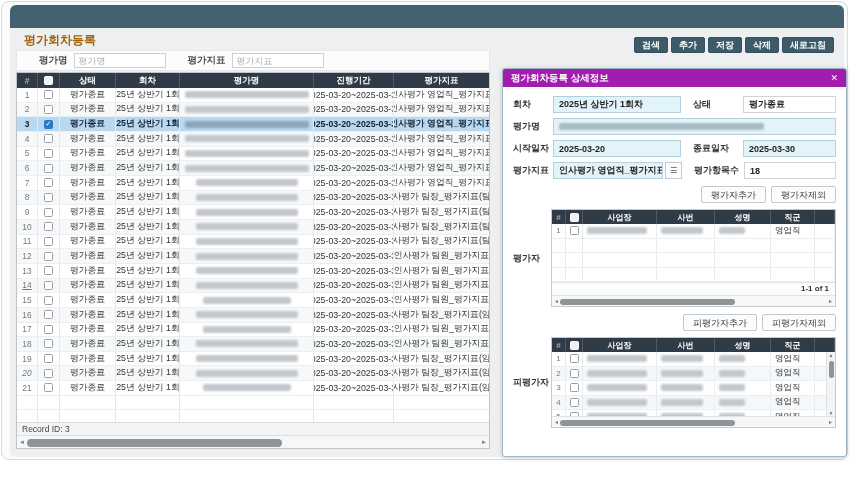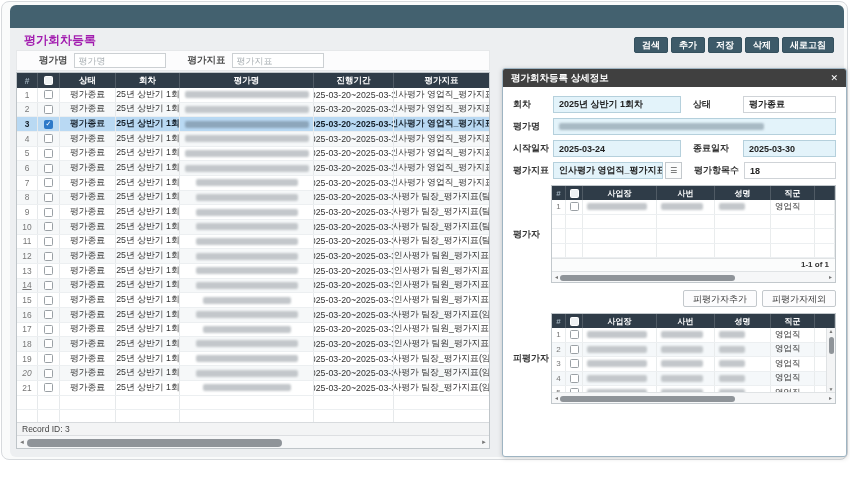--- a/index.html
+++ b/index.html
@@ -6,21 +6,21 @@
   body{width:850px;height:478px;position:relative;background:#ffffff;
        font-family:"Liberation Sans","DejaVu Sans",sans-serif;overflow:hidden;}
   *{box-sizing:border-box;}
 
   #frame{position:absolute;left:1px;top:1px;width:847px;height:459px;
          border:1px solid #d7dadd;border-radius:8px;background:#fafbfb;}
   #topbar{position:absolute;left:8px;top:3px;width:834px;height:23px;
           background:#43616f;border-radius:6px 6px 0 0;}
   #workspace{position:absolute;left:8px;top:26px;width:834px;height:429px;
              background:#edeff1;border-radius:0 0 6px 6px;}
-  #page-title{position:absolute;left:22px;top:30px;font-size:12px;font-weight:bold;color:#a21caf;}
+  #page-title{position:absolute;left:22px;top:30px;font-size:12px;font-weight:bold;color:#a16207;}
 
   #toolbar{position:absolute;top:35px;right:13px;display:flex;gap:3px;}
   .tbtn{height:16px;padding:0 7px;background:#3d5a69;color:#fff;font-size:9px;font-weight:bold;
         border:1px solid #34505e;border-radius:2px;font-family:inherit;line-height:13px;cursor:pointer;}
 
   #filterbar{position:absolute;left:14px;top:48px;width:474px;height:21px;background:#fcfcfd;
              border:1px solid #e6e8ea;display:flex;align-items:center;}
   .fgroup{display:flex;align-items:center;}
   .flabel{font-size:9.5px;font-weight:bold;color:#4a4a4a;margin:0 6px 0 22px;}
   .finput{height:15px;width:92px;border:1px solid #ccd0d3;font-size:9px;padding:0 4px;color:#333;
@@ -55,21 +55,21 @@
   .hcb{width:9px;height:9px;border:1px solid #fff;background:#eef1f3;border-radius:1.5px;cursor:pointer;flex:none;}
 
   .blur{display:inline-block;height:7px;border-radius:2px;background:#c3c7cb;filter:blur(1.2px);}
   .sel .blur{background:#8da6bb;}
   .inp .blur{background:#a8bac4;}
 
   
   #right-panel{position:absolute;left:500px;top:66px;width:345px;height:389px;background:#fff;
                border:1px solid #9eb4c2;border-radius:3px;box-shadow:0 1px 5px rgba(0,0,0,.18);
                display:flex;flex-direction:column;overflow:hidden;}
-  .rp-header{flex:none;height:18px;background:#404040;display:flex;align-items:center;padding:0 8px;}
+  .rp-header{flex:none;height:18px;background:#a21caf;display:flex;align-items:center;padding:0 8px;}
   .rp-title{color:#fff;font-size:9.5px;font-weight:bold;flex:1;}
   .rp-close{color:#fff;font-size:9px;font-weight:bold;cursor:pointer;}
   .rp-body{flex:1;padding:4px 10px 8px;display:flex;flex-direction:column;}
   .fr{display:flex;align-items:center;margin-top:5px;flex:none;}
   .lb{width:40px;font-size:9px;font-weight:bold;color:#333;flex:none;}
   .lb2{width:50px;margin-left:12px;font-size:9px;font-weight:bold;color:#333;flex:none;}
   .inp{height:17px;border:1px solid #b5d0dc;background:#e3f3fa;font-size:9px;font-weight:bold;color:#222;
        display:flex;align-items:center;padding:0 5px;overflow:hidden;white-space:nowrap;}
   .inp.ro{border:1px solid #cfd3d7;background:#fff;}
   .w1{width:128px;flex:none;}
@@ -461,35 +461,39 @@
 
       <div class="fr">
         <span class="lb">평가명</span>
         <div class="inp grow">
           <span class="blur" style="width:205px;"></span>
         </div>
       </div>
 
       <div class="fr">
         <span class="lb">시작일자</span>
-        <div class="inp w1">2025-03-24</div>
+        <div class="inp w1">2025-03-20</div>
         <span class="lb2">종료일자</span>
         <div class="inp grow">2025-03-30</div>
       </div>
 
       <div class="fr">
         <span class="lb">평가지표</span>
         <div class="inp w2">인사평가 영업직_평가지표</div>
         <div class="mbtn">
           <span>☰</span>
         </div>
         <span class="lb2">평가항목수</span>
         <div class="inp ro grow">18</div>
       </div>
 
+      <div class="btnrow">
+        <button class="wbtn">평가자추가</button>
+        <button class="wbtn">평가자제외</button>
+      </div>
 
       <div class="sect">
         <span class="sect-label">평가자</span>
         <div class="rgrid" id="evaluator-grid">
             <div class="rgh">
               <div class="rh hash" style="width: 14px;">#</div>
               <div class="rh" style="width: 17px;">
                 <span class="hcb"></span>
               </div>
               <div class="rh" style="width: 74px;">사업장</div>

